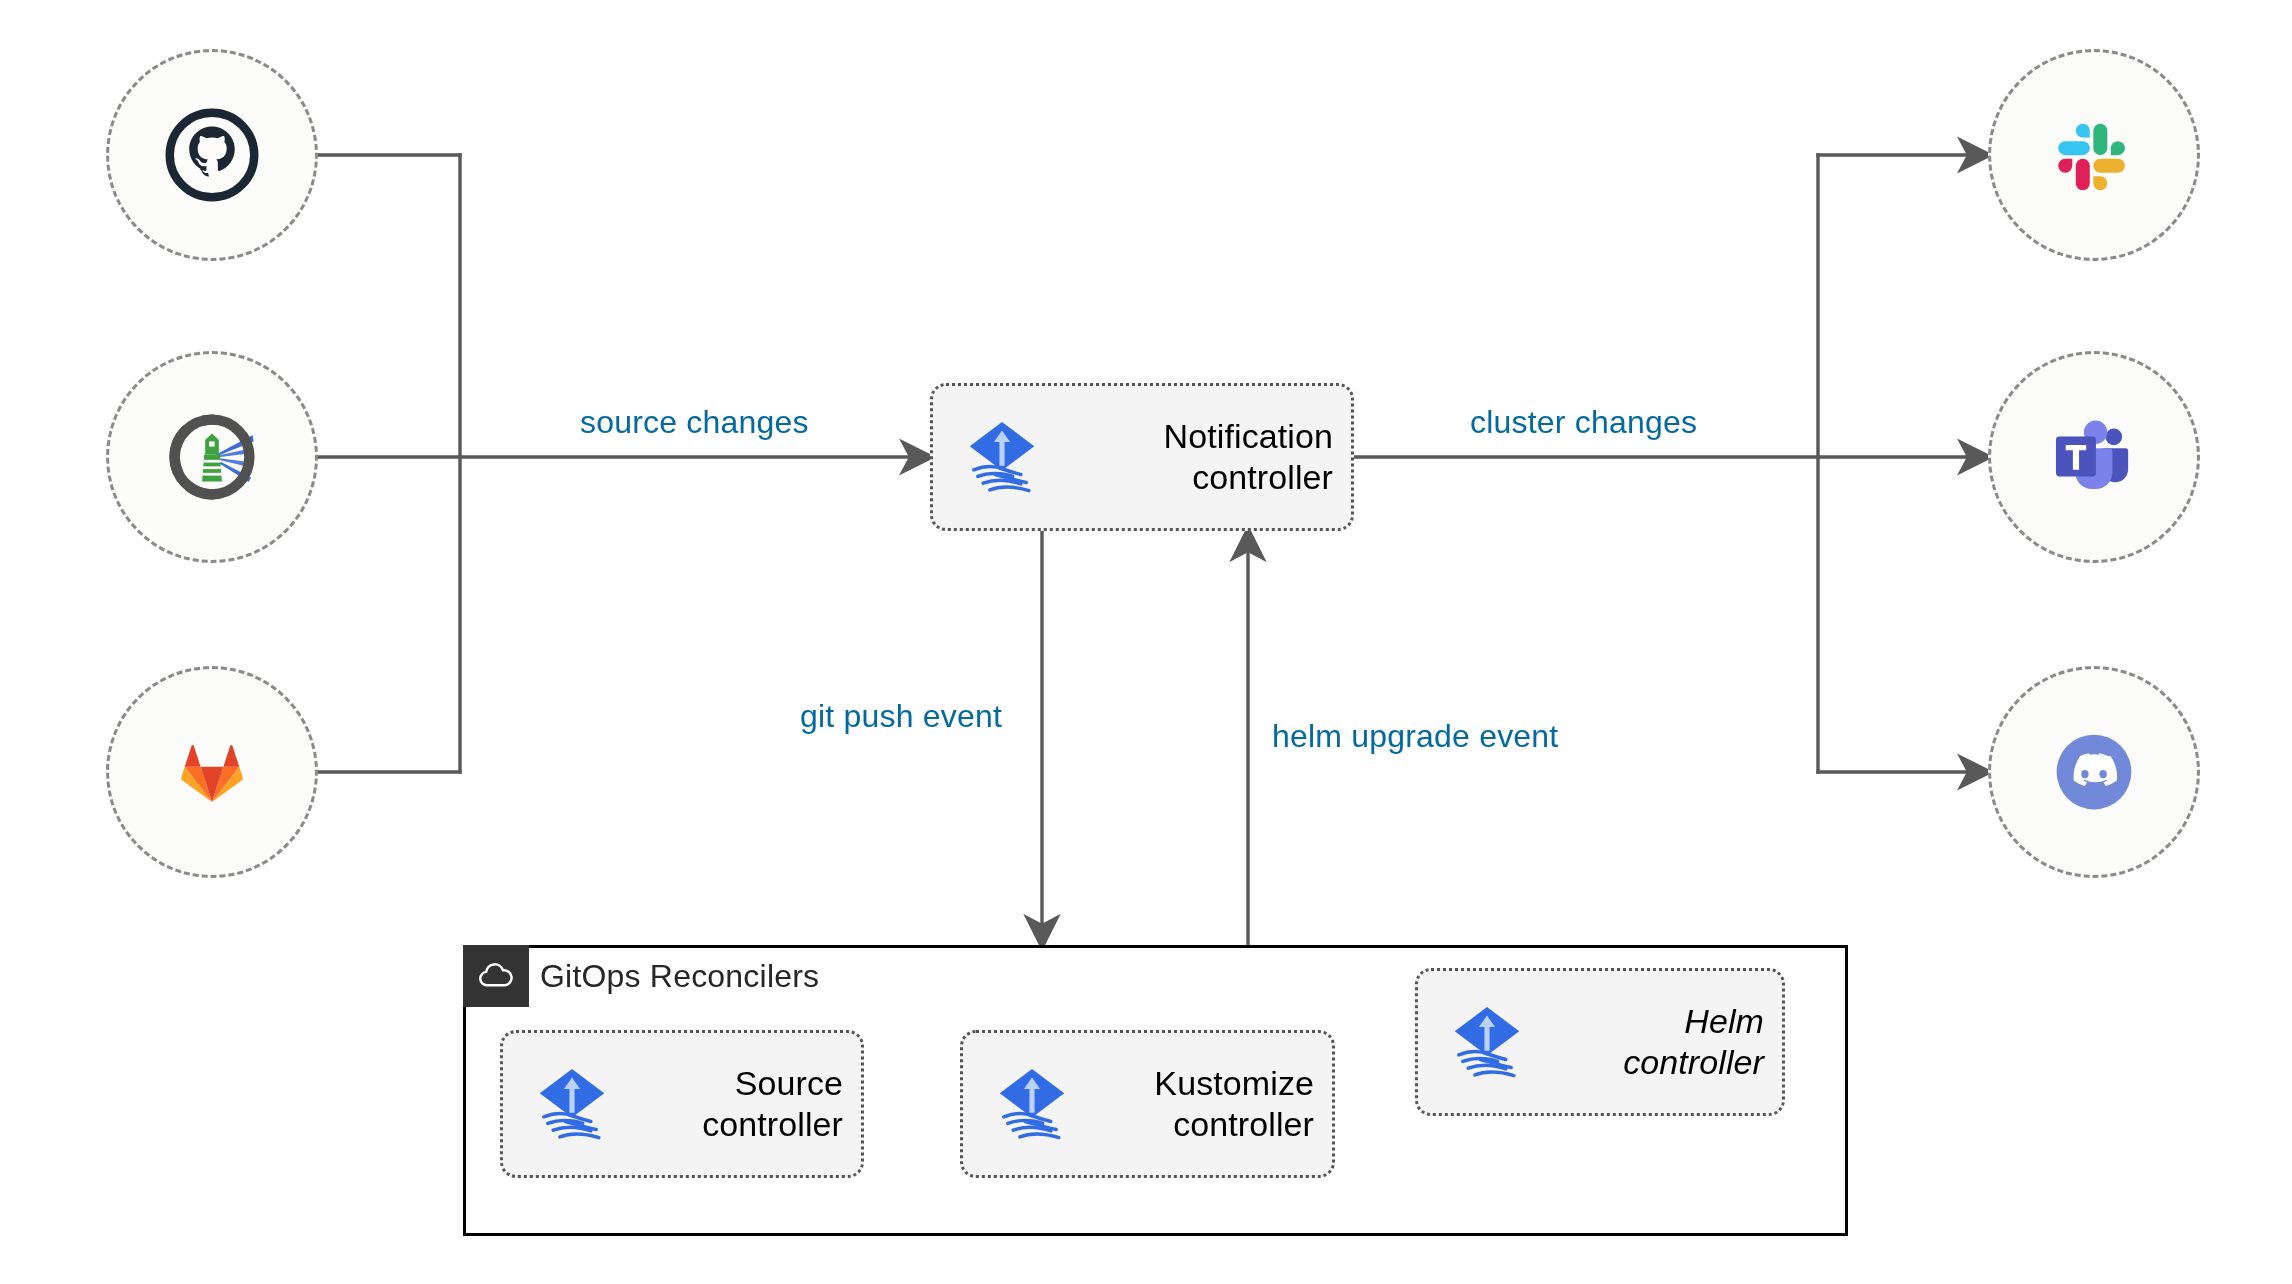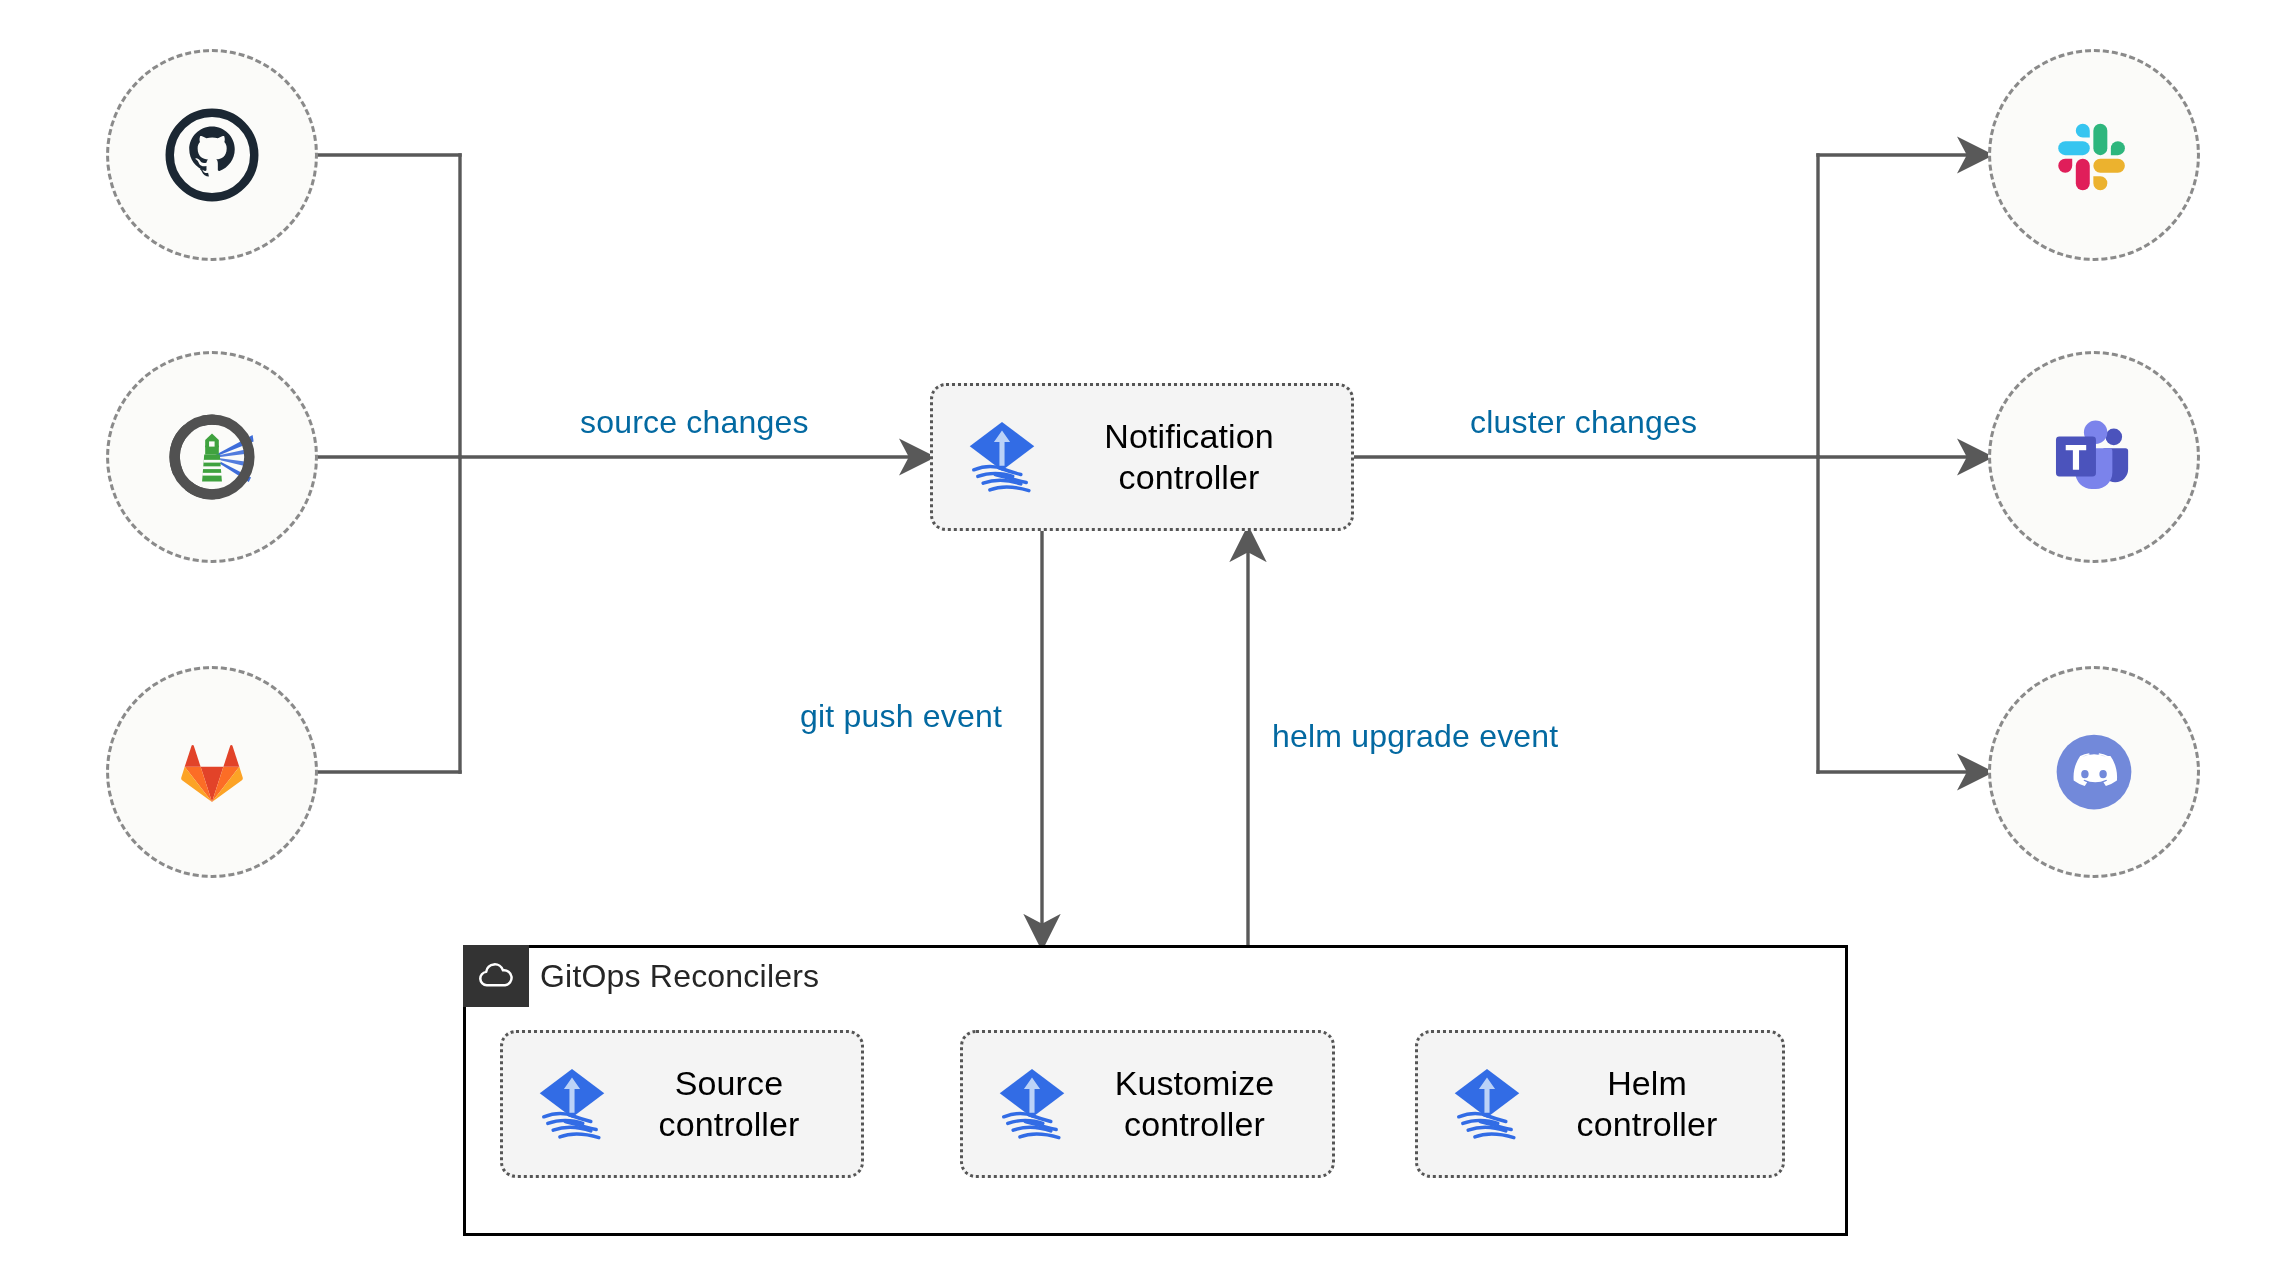--- a/index.html
+++ b/index.html
@@ -59,21 +59,21 @@
     justify-content: flex-start;
   }
   .ctrl-box .flux-logo {
     width: 86px;
     height: 86px;
     flex: 0 0 auto;
     margin-left: 26px;
   }
   .ctrl-box .ctrl-label {
     flex: 1 1 auto;
-    text-align: center;
+    text-align: right;
     color: #000000;
     font-size: 34px;
     line-height: 1.22;
     padding-right: 18px;
     letter-spacing: 0.1px;
     white-space: pre-line;
   }
 
   
   #group-box {
@@ -283,21 +283,21 @@
         <path d="M18 51.5 C26 48.5, 36 48.5, 46 52"></path>
         <path d="M23 56.5 C31 53.5, 41 53.8, 52 57"></path>
         <path d="M30 40 C34 41.5, 40 43.5, 46 45"></path>
         <path d="M27 45 C33 46.5, 41 49, 50 51"></path>
       </g>
     </svg>
     <div class="ctrl-label">Kustomize
 controller</div>
   </div>
 
-  <div class="ctrl-box" style="left:1415px; top:1030px; width:370px; height:148px;">
+  <div class="ctrl-box" style="left:1415px; top:968px; width:370px; height:148px;font-style:italic;">
     <svg class="flux-logo" viewBox="0 0 64 64">
       <path fill="#326CE5" d="M32 6 L56 24 L32 42 L8 24 z"></path>
       <path fill="#BBD2F7" d="M30.1 38.5 V20.8 h-4.1 L32 12.3 l6 8.5 h-4.1 v17.7 z"></path>
       <g stroke="#326CE5" stroke-width="2.6" fill="none" stroke-linecap="round">
         <path d="M11 41.5 C19 38.5, 27 38.5, 33 41"></path>
         <path d="M14 46.5 C22 43.5, 32 43.5, 40 46.5"></path>
         <path d="M18 51.5 C26 48.5, 36 48.5, 46 52"></path>
         <path d="M23 56.5 C31 53.5, 41 53.8, 52 57"></path>
         <path d="M30 40 C34 41.5, 40 43.5, 46 45"></path>
         <path d="M27 45 C33 46.5, 41 49, 50 51"></path>

